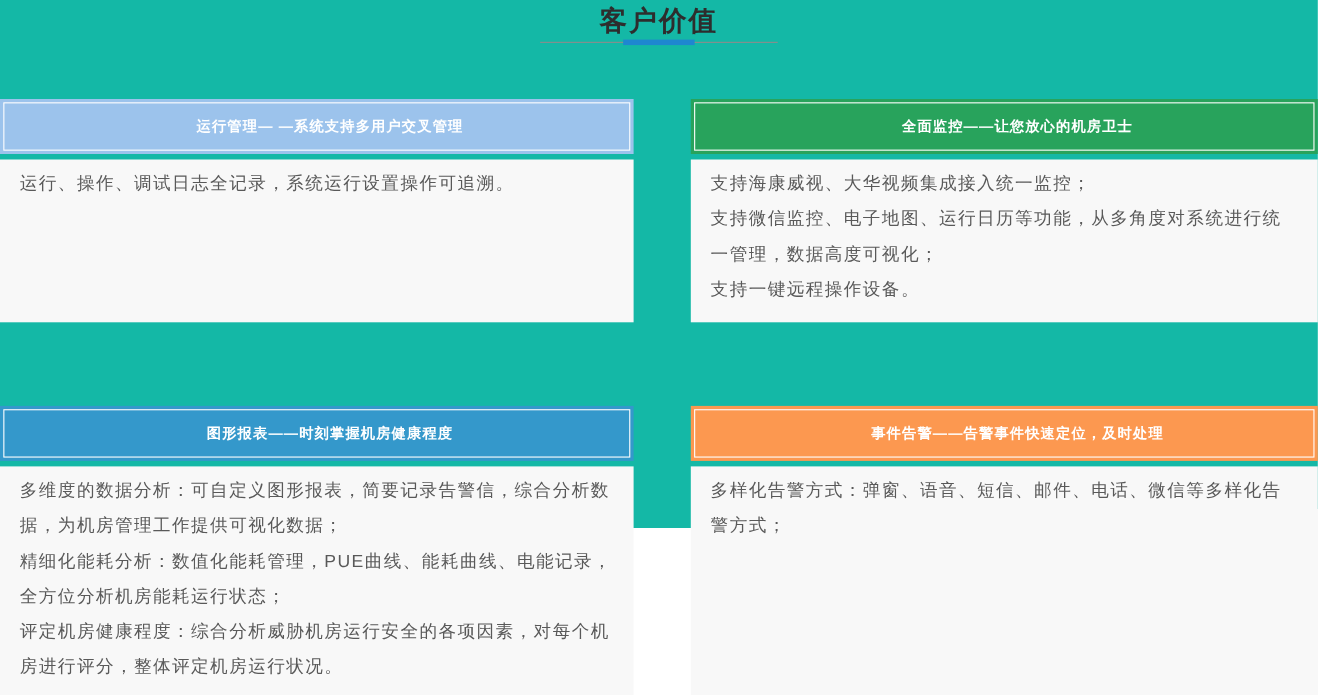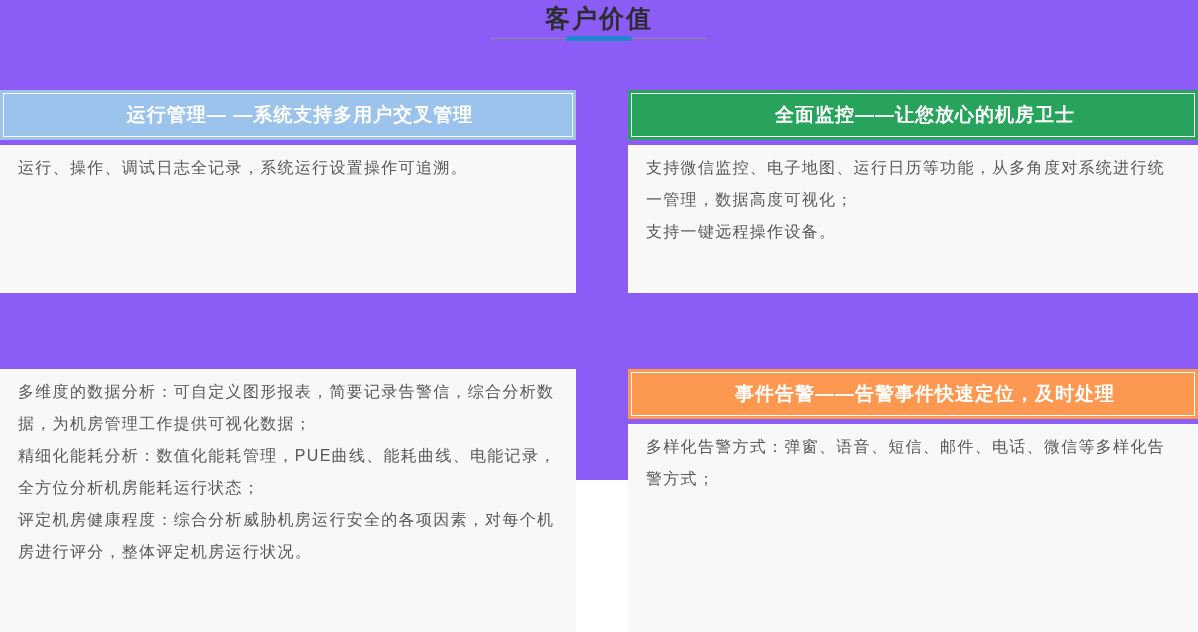--- a/index.html
+++ b/index.html
@@ -8,21 +8,21 @@
     font-family: "Liberation Sans", "DejaVu Sans", sans-serif;
     width: 1198px;
     height: 632px;
     position: relative;
     overflow: hidden;
   }
   .page {
     position: relative;
     width: 1198px;
     height: 480px;
-    background: #8b5cf6;
+    background: #14b8a6;
   }
   
   .title-wrap {
     position: absolute;
     top: 0;
     left: 0;
     width: 100%;
     text-align: center;
   }
   .page-title {
@@ -84,21 +84,21 @@
   }
   .card-header::after {
     content: "";
     position: absolute;
     top: 3px; left: 3px; right: 3px; bottom: 3px;
     border: 1px solid #ffffff;
     pointer-events: none;
   }
   .card-title {
     color: #ffffff;
-    font-size: 19px;
+    font-size: 13px;
     font-weight: bold;
     letter-spacing: 1px;
     white-space: nowrap;
     margin-left: 24px;
   }
   .card-body {
     flex: 1 1 auto;
     background: #f8f8f8;
     padding: 7px 18px 0 18px;
     color: #595959;
@@ -131,26 +131,30 @@
       <div class="card-body">
         <p>运行、操作、调试日志全记录，系统运行设置操作可追溯。</p>
       </div>
     </section>
 
     <section class="card">
       <header class="card-header" style="background-color: rgb(40, 163, 92);">
         <h2 class="card-title">全面监控——让您放心的机房卫士</h2>
       </header>
       <div class="card-body">
+        <p>支持海康威视、大华视频集成接入统一监控；</p>
         <p>支持微信监控、电子地图、运行日历等功能，从多角度对系统进行统一管理，数据高度可视化；</p>
         <p>支持一键远程操作设备。</p>
       </div>
     </section>
 
     <section class="card">
+      <header class="card-header" style="background-color: rgb(52, 152, 203);">
+        <h2 class="card-title">图形报表——时刻掌握机房健康程度</h2>
+      </header>
       <div class="card-body">
         <p>多维度的数据分析：可自定义图形报表，简要记录告警信，综合分析数据，为机房管理工作提供可视化数据；</p>
         <p>精细化能耗分析：数值化能耗管理，PUE曲线、能耗曲线、电能记录，全方位分析机房能耗运行状态；</p>
         <p>评定机房健康程度：综合分析威胁机房运行安全的各项因素，对每个机房进行评分，整体评定机房运行状况。</p>
       </div>
     </section>
 
     <section class="card">
       <header class="card-header" style="background-color: rgb(252, 152, 80);">
         <h2 class="card-title">事件告警——告警事件快速定位，及时处理</h2>

